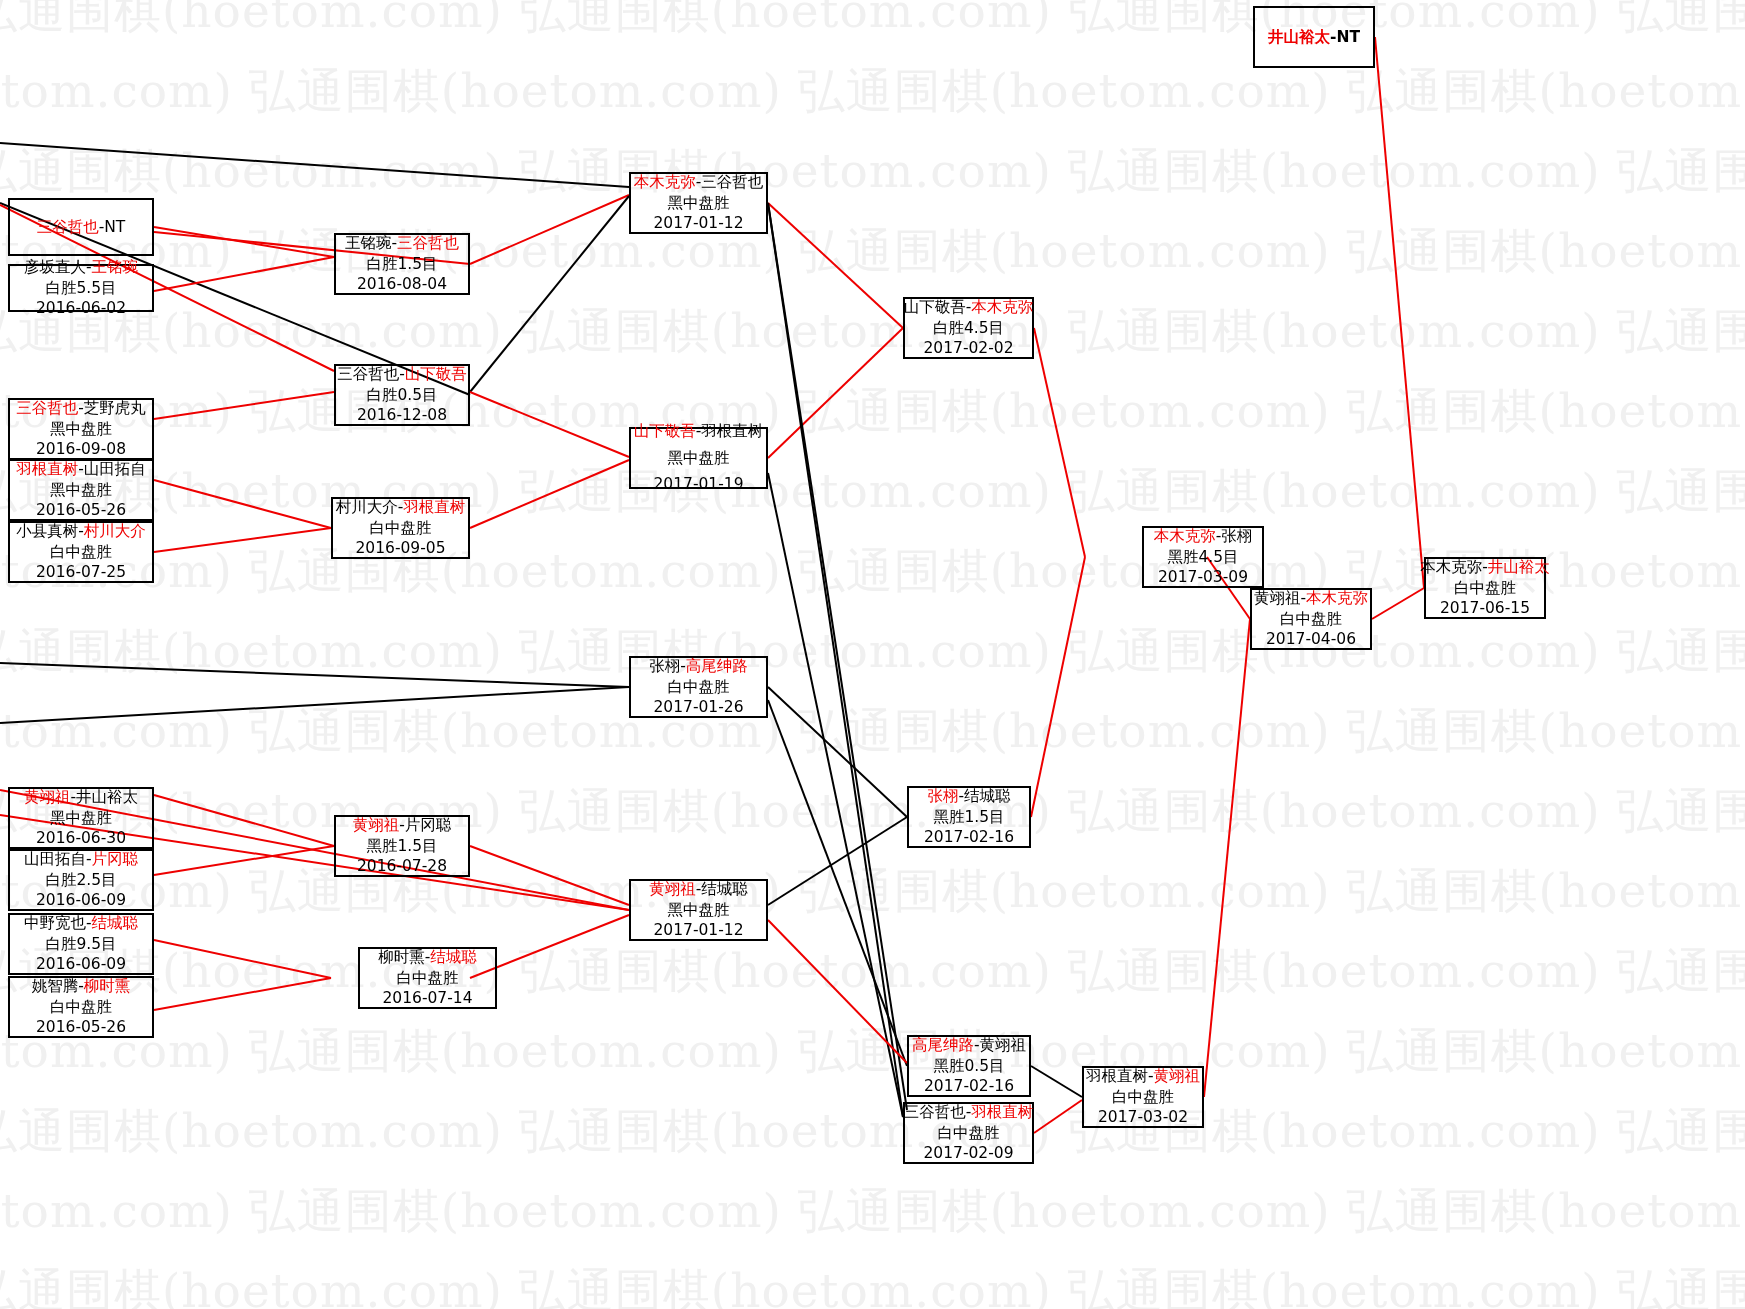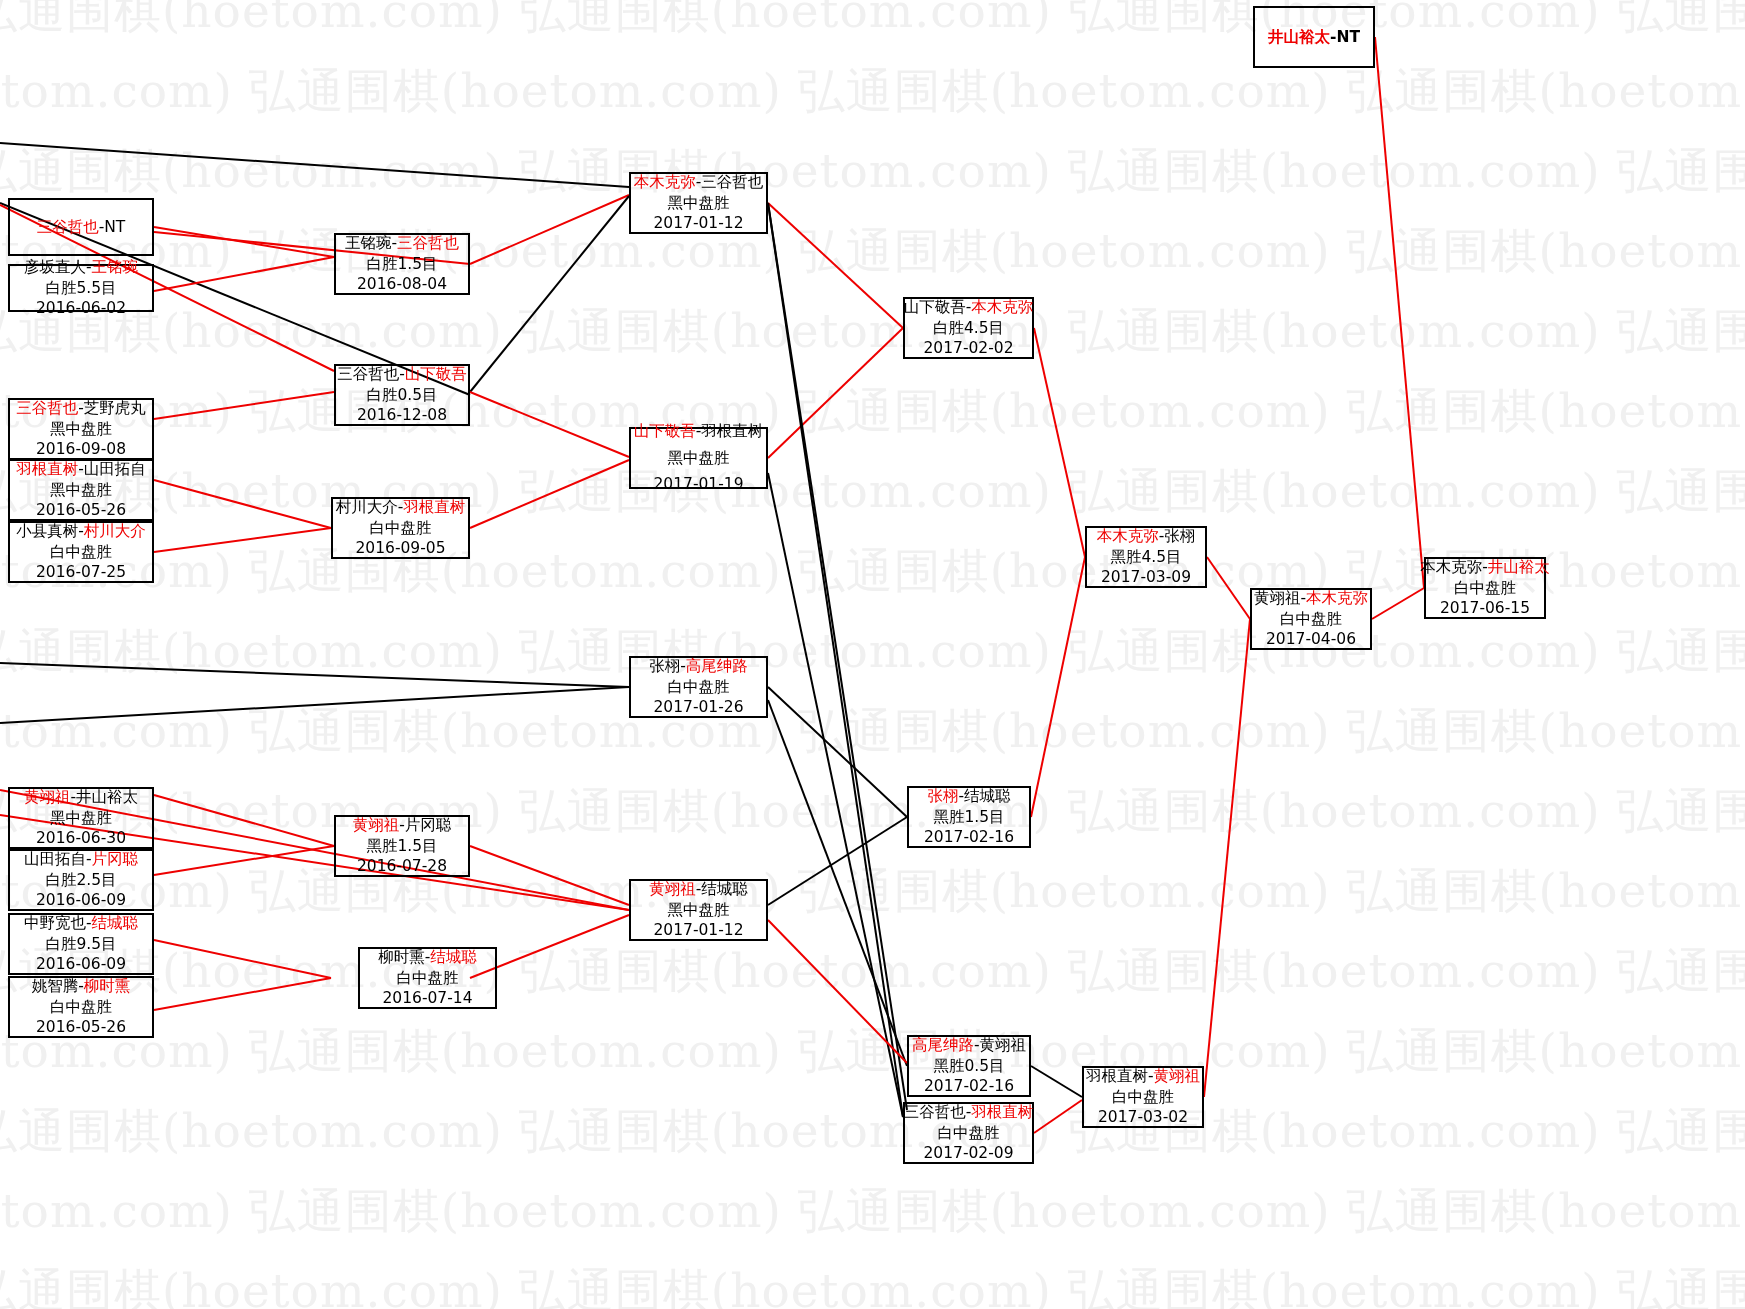--- a/index.html
+++ b/index.html
@@ -198,21 +198,21 @@
       <div class="node" style="left: 907px; top: 1035px; width: 124px; height: 62px; border-color: rgb(0, 0, 0);">
         <div class="ln"><span class="red">高尾绅路</span><span class="blk">-</span><span class="blk">黄翊祖</span></div>
         <div class="ln">黑胜0.5目</div>
         <div class="ln">2017-02-16</div>
       </div>
       <div class="node" style="left: 903px; top: 1102px; width: 131px; height: 62px; border-color: rgb(0, 0, 0);">
         <div class="ln"><span class="blk">三谷哲也</span><span class="blk">-</span><span class="red">羽根直树</span></div>
         <div class="ln">白中盘胜</div>
         <div class="ln">2017-02-09</div>
       </div>
-      <div class="node" style="left: 1085px; top: 526px; width: 122px; height: 62px; border-color: rgb(0, 0, 0);">
+      <div class="node" style="left: 1142px; top: 526px; width: 122px; height: 62px; border-color: rgb(0, 0, 0);">
         <div class="ln"><span class="red">本木克弥</span><span class="blk">-</span><span class="blk">张栩</span></div>
         <div class="ln">黑胜4.5目</div>
         <div class="ln">2017-03-09</div>
       </div>
       <div class="node" style="left: 1082px; top: 1066px; width: 122px; height: 62px; border-color: rgb(0, 0, 0);">
         <div class="ln"><span class="blk">羽根直树</span><span class="blk">-</span><span class="red">黄翊祖</span></div>
         <div class="ln">白中盘胜</div>
         <div class="ln">2017-03-02</div>
       </div>
       <div class="node" style="left: 1250px; top: 588px; width: 122px; height: 62px; border-color: rgb(0, 0, 0);">

